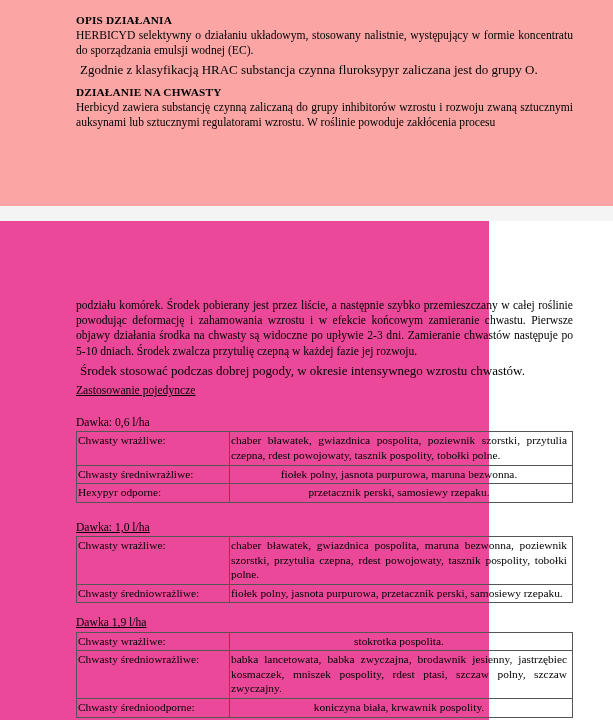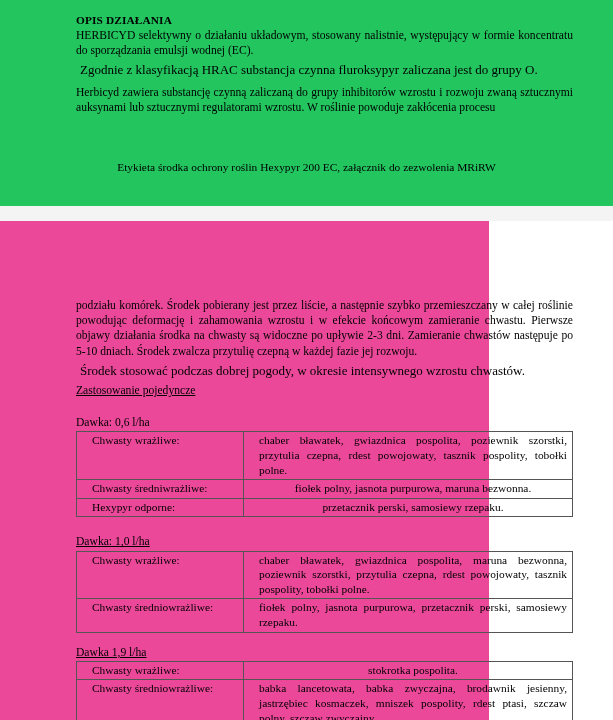--- a/index.html
+++ b/index.html
@@ -15,21 +15,21 @@
     font-family: "Liberation Serif", "DejaVu Serif", serif;
     color: #000000;
   }
 
   .page-top {
     position: absolute;
     left: 0;
     top: 0;
     width: 613px;
     height: 206px;
-    background: #22c55e;
+    background: #fca5a5;
   }
 
   .page-gap {
     position: absolute;
     left: 0;
     top: 206px;
     width: 613px;
     height: 15px;
     background: #f4f4f4;
   }
@@ -100,21 +100,21 @@
     border-collapse: collapse;
     width: 497px;
     table-layout: fixed;
     margin-top: 1px;
   }
   table.weeds td {
     border: 1px solid #555555;
     vertical-align: top;
     font-size: 11.4px;
     line-height: 14.6px;
-    padding: 1px 5px 2px 15px;
+    padding: 1px 5px 2px 1px;
   }
   table.weeds td.label {
     width: 146px;
     text-align: left;
     white-space: nowrap;
   }
   table.weeds td.value {
     text-align: justify;
     text-justify: inter-word;
   }
@@ -130,24 +130,24 @@
 
 <div class="page-top">
 
   <div class="content" style="top: 13px;">
     <div class="sec-heading">OPIS DZIAŁANIA</div>
     <p class="para">HERBICYD selektywny o działaniu układowym, stosowany nalistnie, występujący w formie koncentratu do sporządzania emulsji wodnej (EC).</p>
     <p class="para-left">Zgodnie z klasyfikacją HRAC substancja czynna fluroksypyr zaliczana jest do grupy O.</p>
   </div>
 
   <div class="content" style="top: 85px;">
+    <div class="sec-heading">DZIAŁANIE NA CHWASTY</div>
     <p class="para">Herbicyd zawiera substancję czynną zaliczaną do grupy inhibitorów wzrostu i rozwoju zwaną sztucznymi auksynami lub sztucznymi regulatorami wzrostu. W roślinie powoduje zakłócenia procesu</p>
   </div>
 
-  <div class="footer-line">Etykieta środka ochrony roślin Hexypyr 200 EC, załącznik do zezwolenia MRiRW</div>
 
 </div>
 
 <div class="page-gap"></div>
 
 <div class="page-bottom">
 
   <div class="content" style="top: 77px;">
     <p class="para">podziału komórek. Środek pobierany jest przez liście, a następnie szybko przemieszczany w całej roślinie powodując deformację i zahamowania wzrostu i w efekcie końcowym zamieranie chwastu. Pierwsze objawy działania środka na chwasty są widoczne po upływie 2-3 dni. Zamieranie chwastów następuje po 5-10 dniach. Środek zwalcza przytulię czepną w każdej fazie jej rozwoju.</p>
     <p class="para-left">Środek stosować podczas dobrej pogody, w okresie intensywnego wzrostu chwastów.</p>

